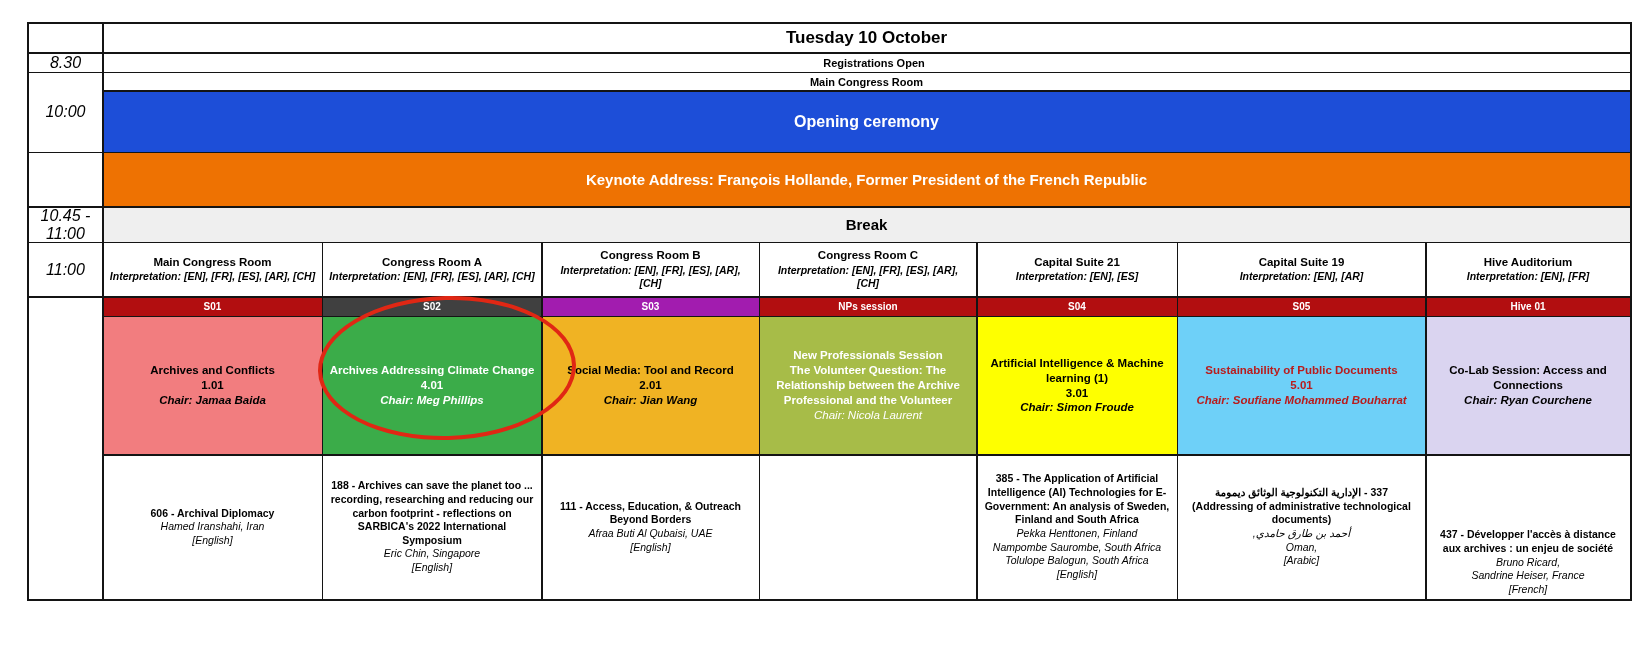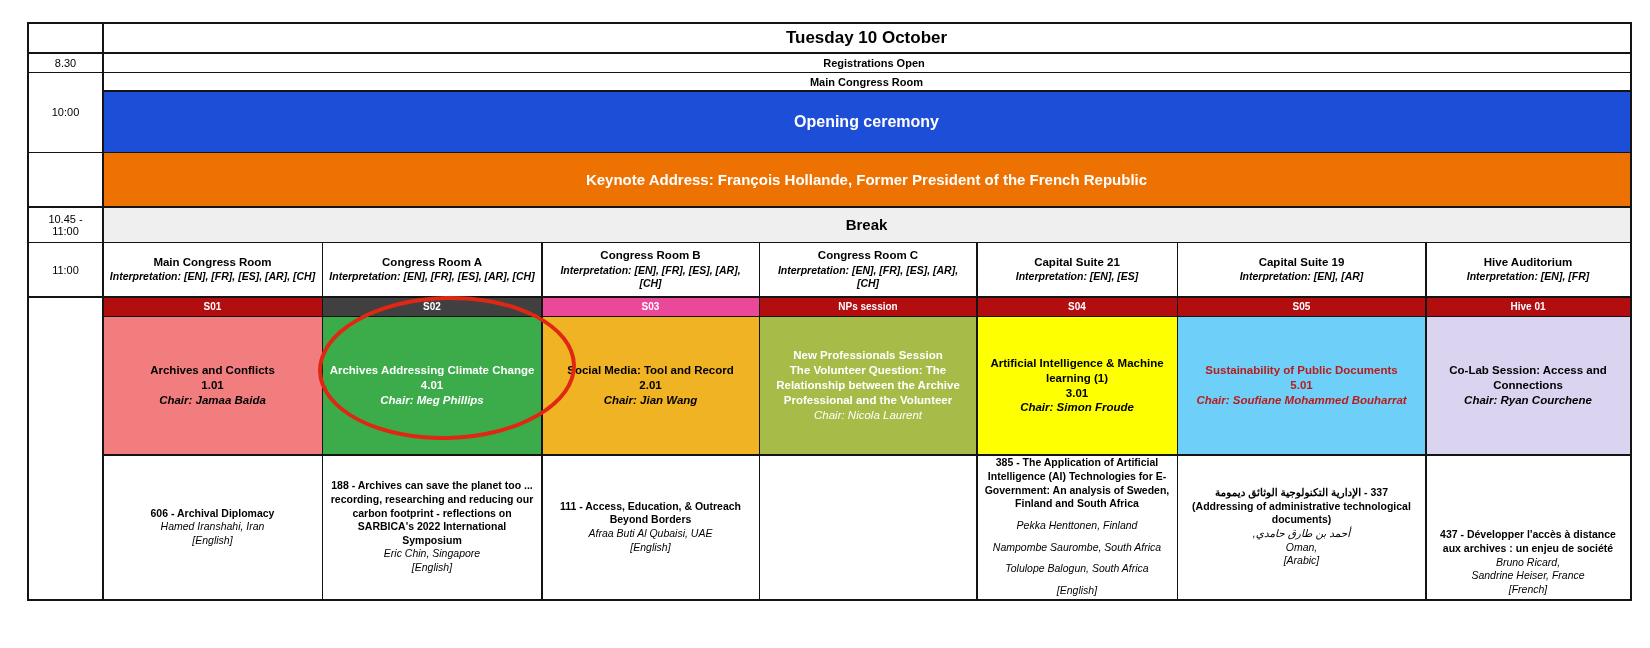--- a/index.html
+++ b/index.html
@@ -17,21 +17,21 @@
     background:#141414;
     border:2px solid #141414;
   }
   .cell{
     background:#fff;
     display:flex;flex-direction:column;align-items:center;justify-content:center;
     text-align:center;box-sizing:border-box;padding:2px 6px;
   }
   .day{font-size:17px;font-weight:bold;}
   .smallbold{font-size:11px;font-weight:bold;}
-  .time{font-size:11px;}
+  .time{font-size:16px;font-style:italic;}
   .banner{font-size:16px;font-weight:bold;color:#fff;}
   .break{font-size:15px;font-weight:bold;color:#000;}
   .roomname{font-size:11.5px;font-weight:bold;line-height:1.35;}
   .interp{font-size:10.5px;font-style:italic;font-weight:600;line-height:1.3;}
   .scode{font-size:10px;font-weight:bold;color:#fff;padding:1px;}
   .session .st{font-size:11.5px;font-weight:bold;line-height:1.3;}
   .session .chair{font-size:11.5px;font-weight:bold;font-style:italic;line-height:1.3;}
   .session .chair.light{font-weight:normal;}
   .paper .pt{font-size:10.5px;font-weight:bold;line-height:1.3;}
   .paper .pa{font-size:10.5px;font-style:italic;line-height:1.3;}
@@ -92,21 +92,21 @@
     </div>
     <div class="cell" style="grid-area:7/8/8/9;">
       <div class="roomname">Hive Auditorium</div>
       <div class="interp">Interpretation: [EN], [FR]</div>
     </div>
 
     <div class="cell" style="grid-area:8/1/11/2;"></div>
 
     <div class="cell scode" style="grid-area: 8 / 2 / 9 / 3; background-color: rgb(178, 14, 16);">S01</div>
     <div class="cell scode" style="grid-area: 8 / 3 / 9 / 4; background-color: #404040;">S02</div>
-    <div class="cell scode" style="grid-area: 8 / 4 / 9 / 5; background-color: #ec4899;">S03</div>
+    <div class="cell scode" style="grid-area: 8 / 4 / 9 / 5; background-color: #a21caf;">S03</div>
     <div class="cell scode" style="grid-area: 8 / 5 / 9 / 6; background-color: rgb(178, 14, 16);">NPs session</div>
     <div class="cell scode" style="grid-area: 8 / 6 / 9 / 7; background-color: rgb(178, 14, 16);">S04</div>
     <div class="cell scode" style="grid-area: 8 / 7 / 9 / 8; background-color: rgb(178, 14, 16);">S05</div>
     <div class="cell scode" style="grid-area: 8 / 8 / 9 / 9; background-color: rgb(178, 14, 16);">Hive 01</div>
 
     <div class="cell session" style="grid-area: 9 / 2 / 10 / 3; background-color: rgb(242, 125, 127); color: rgb(0, 0, 0);">
       <div class="st">Archives and Conflicts</div>
       <div class="st">1.01</div>
       <div class="chair">Chair: Jamaa Baida</div>
     </div>
@@ -149,21 +149,21 @@
       <div class="pt">188 - Archives can save the planet too ... recording, researching and reducing our carbon footprint - reflections on SARBICA's 2022 International Symposium</div>
       <div class="pa">Eric Chin, Singapore</div>
       <div class="pl">[English]</div>
     </div>
     <div class="cell paper" style="grid-area:10/4/11/5;">
       <div class="pt">111 - Access, Education, &amp; Outreach Beyond Borders</div>
       <div class="pa">Afraa Buti Al Qubaisi, UAE</div>
       <div class="pl">[English]</div>
     </div>
     <div class="cell paper" style="grid-area:10/5/11/6;"></div>
-    <div class="cell paper" style="grid-area:10/6/11/7;gap:8px;">
+    <div class="cell paper" style="grid-area:10/6/11/7;">
       <div class="pt">385 - The Application of Artificial Intelligence (AI) Technologies for E-Government: An analysis of Sweden, Finland and South Africa</div>
       <div class="pa">Pekka Henttonen, Finland</div>
       <div class="pa">Nampombe Saurombe, South Africa</div>
       <div class="pa">Tolulope Balogun, South Africa</div>
       <div class="pl">[English]</div>
     </div>
     <div class="cell paper" style="grid-area:10/7/11/8;">
       <div class="pt"><bdi dir="rtl">ديمومة</bdi> <bdi dir="rtl">الوثائق</bdi> <bdi dir="rtl">التكنولوجية</bdi> <bdi dir="rtl">الإدارية</bdi> <bdi dir="rtl">-</bdi> <bdi dir="rtl">337</bdi></div>
       <div class="pt">(Addressing of administrative technological documents)</div>
       <div class="pa"><bdi dir="rtl">حامدي,</bdi> <bdi dir="rtl">طارق</bdi> <bdi dir="rtl">بن</bdi> <bdi dir="rtl">أحمد</bdi></div>

